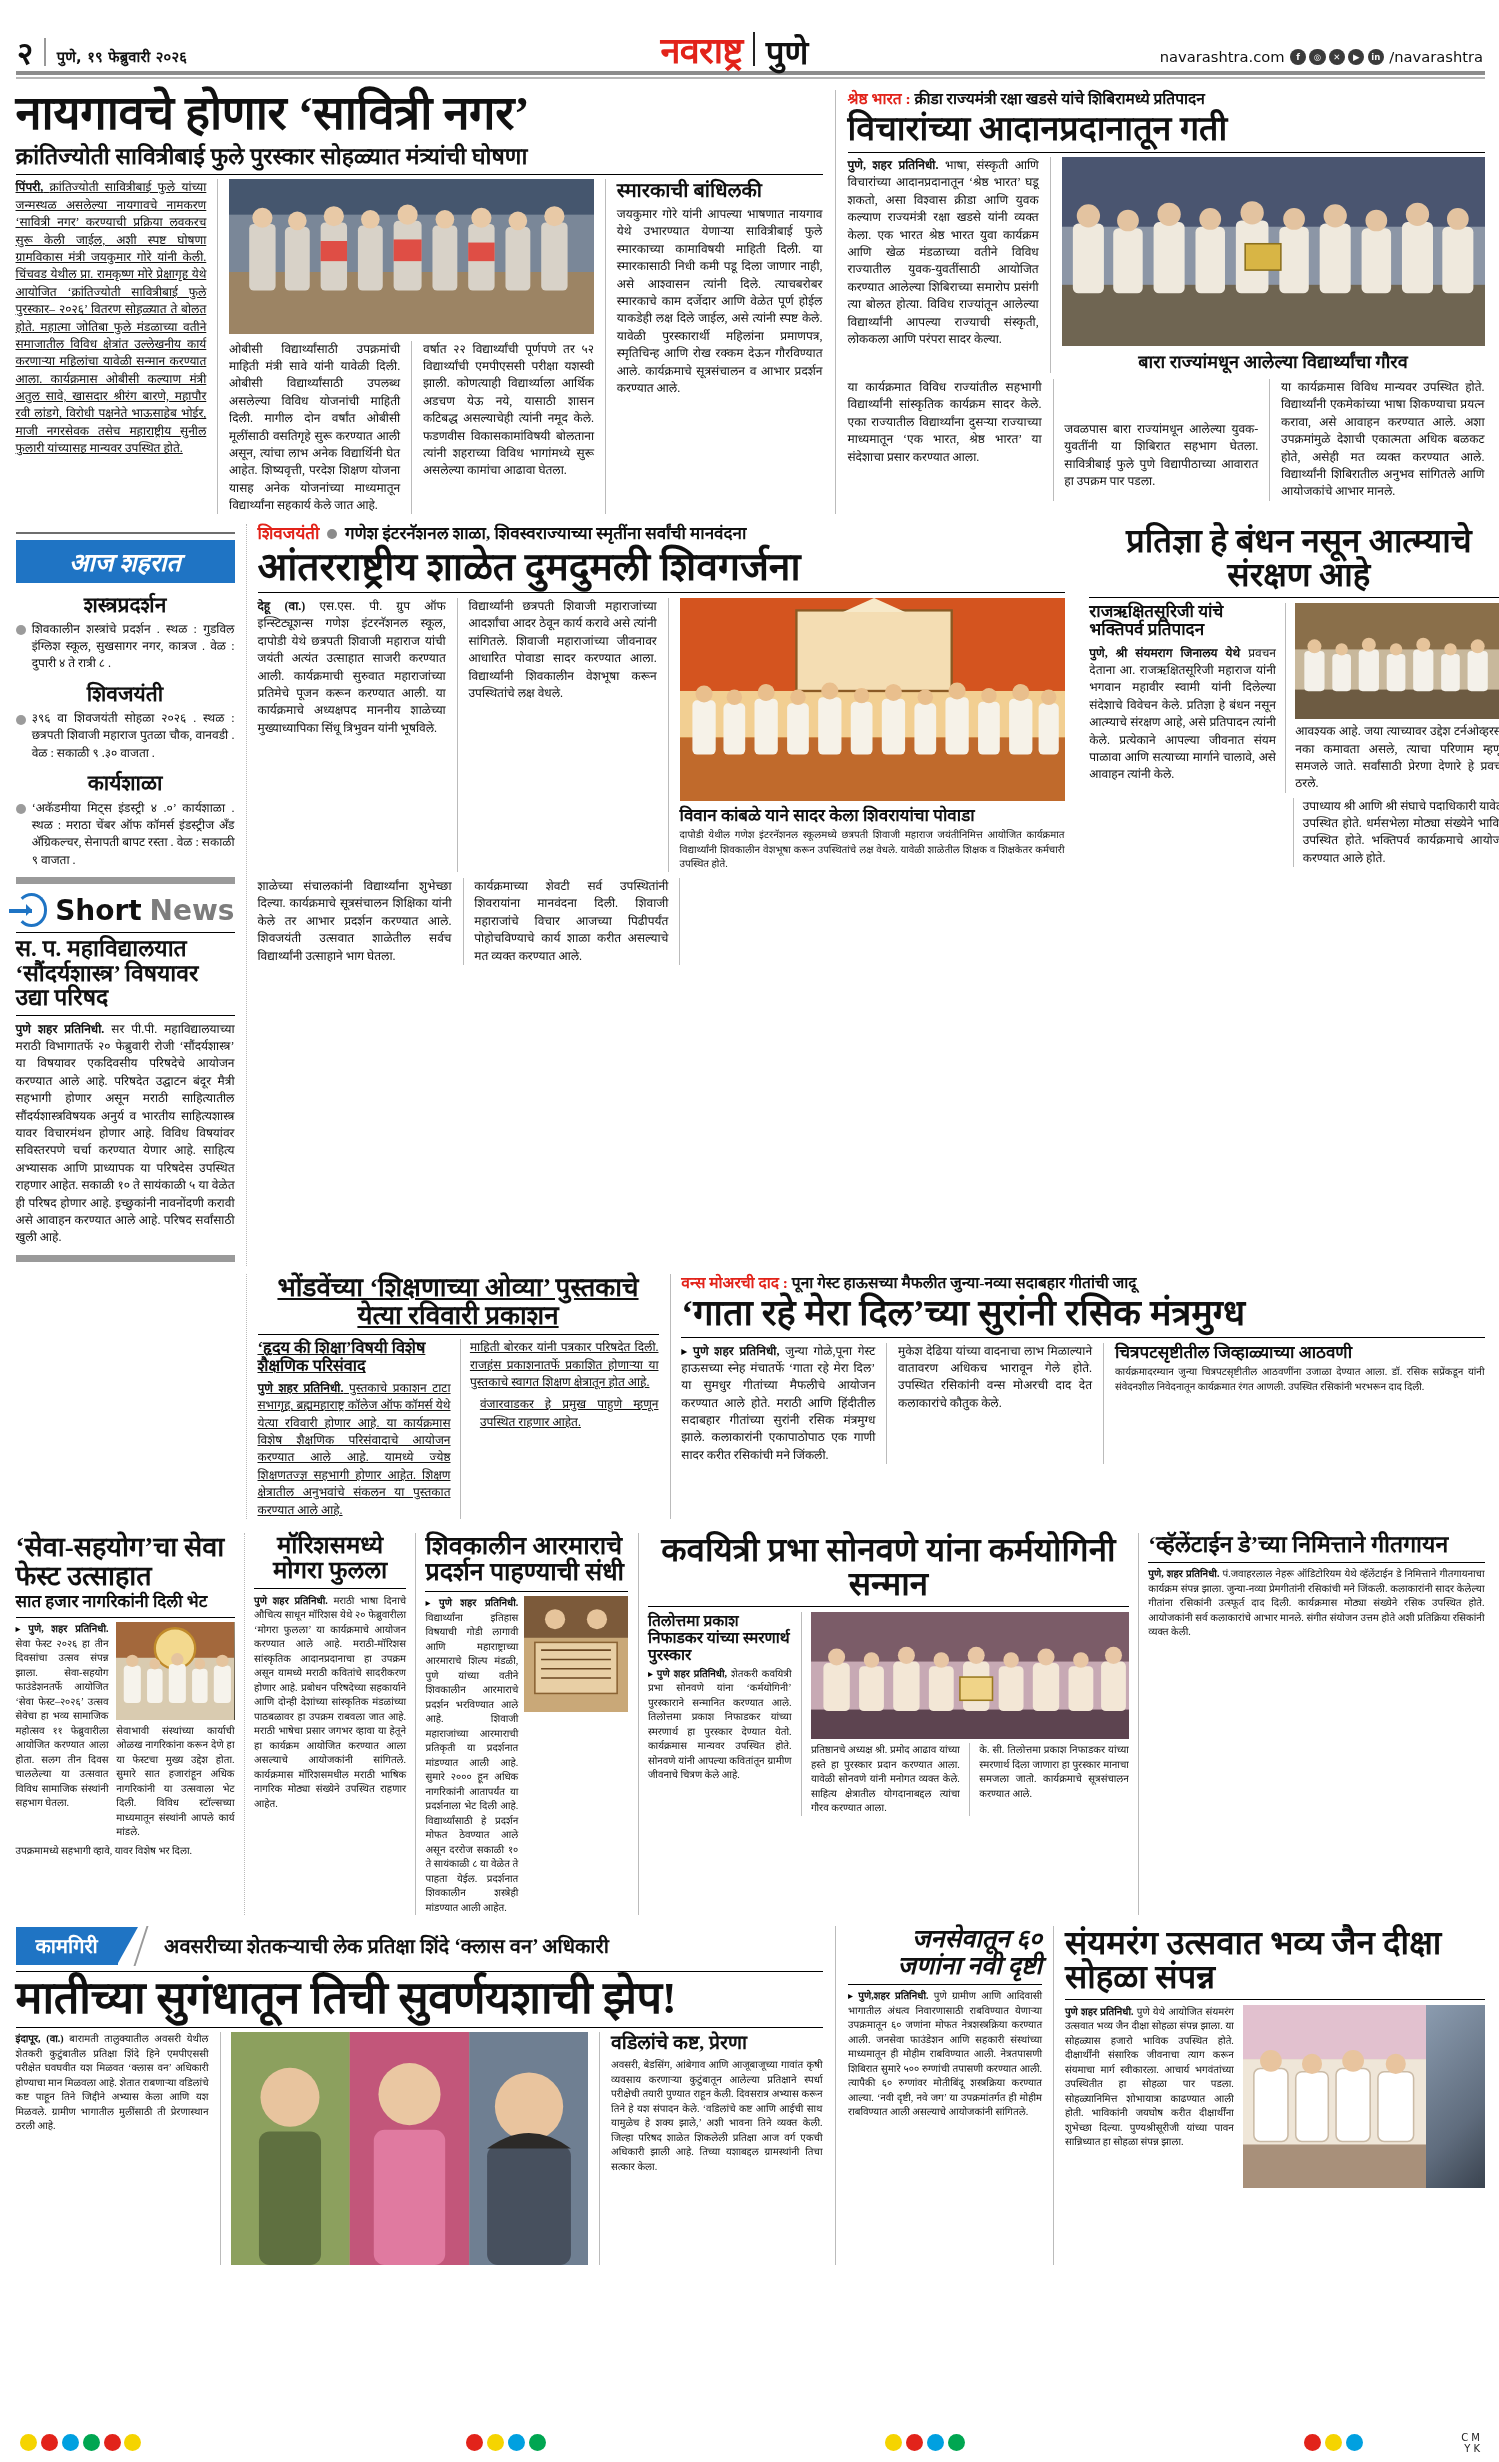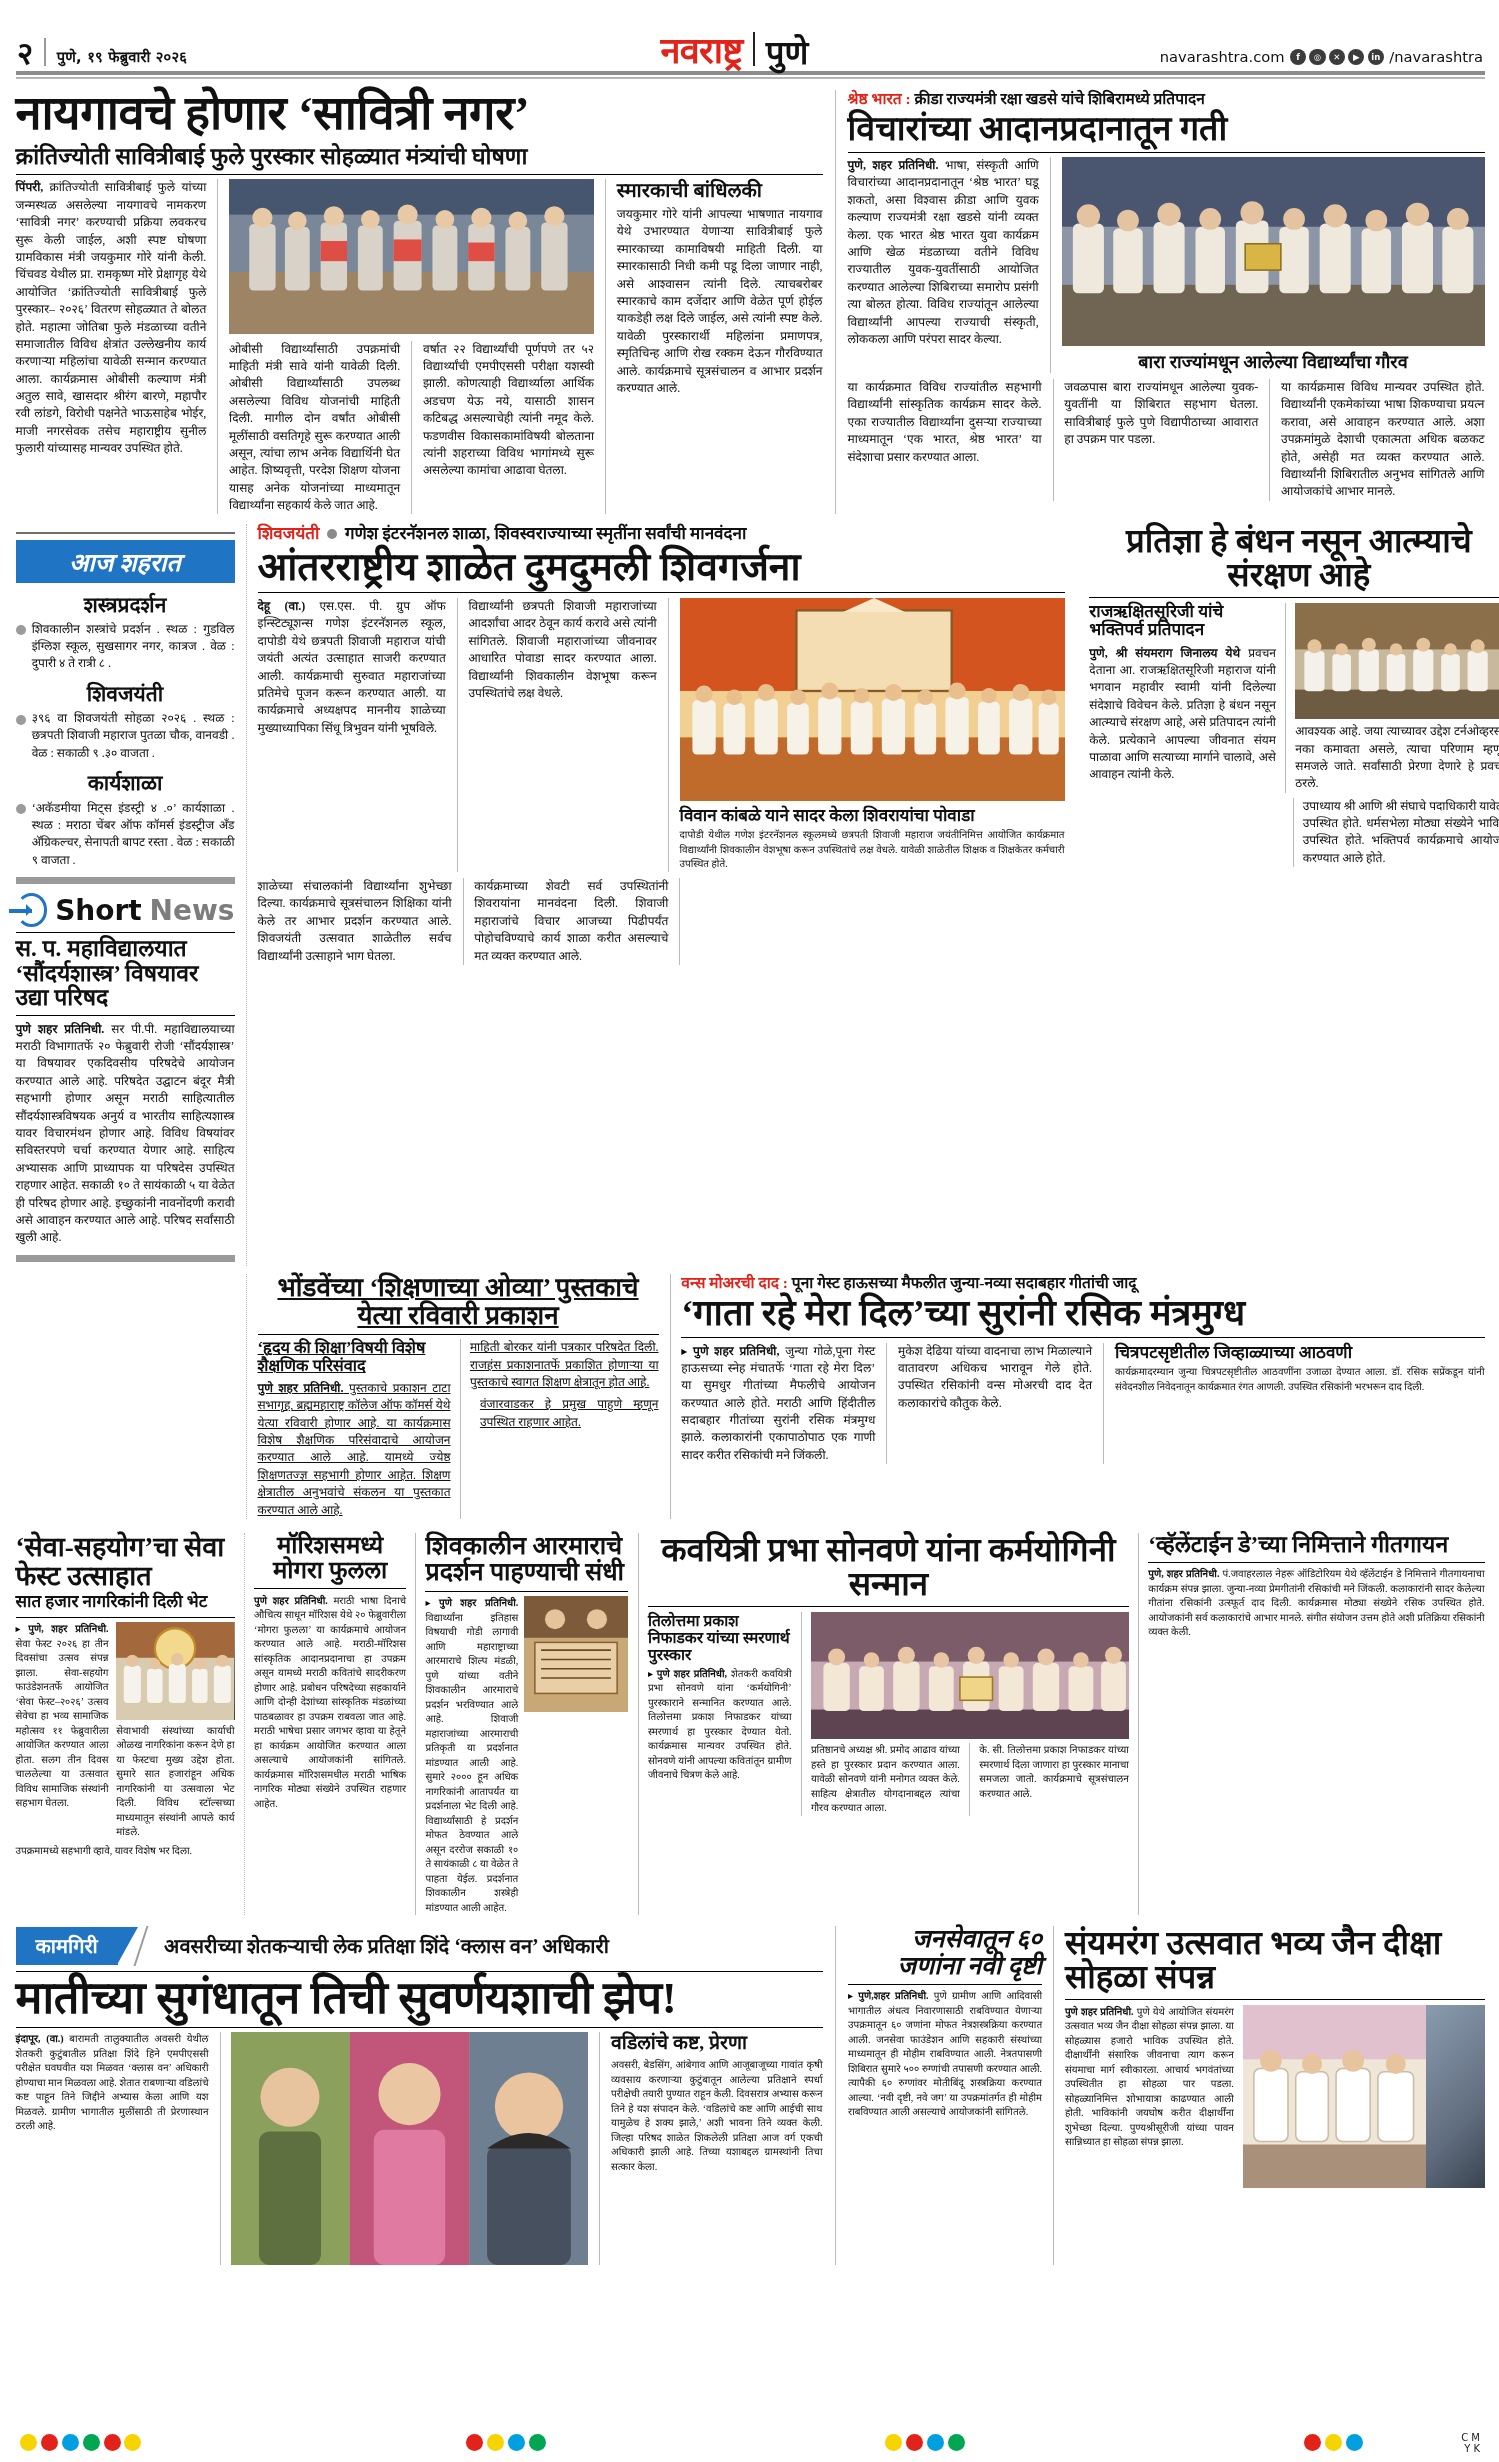--- a/index.html
+++ b/index.html
@@ -124,21 +124,21 @@
   <div class="rule-thin"></div>
 
   <div class="flexrow" style="padding:11px 15.5px 0 15.5px;">
 
     <div style="width:807px;">
       <h1 class="head">नायगावचे होणार ‘सावित्री नगर’</h1>
       <div class="subhead" style="margin-top:6.2px;">क्रांतिज्योती सावित्रीबाई फुले पुरस्कार सोहळ्यात मंत्र्यांची घोषणा</div>
       <div class="hr-thin"></div>
 
       <div class="flexrow" style="gap:11px;margin-top:3.1px;">
-        <div style="width:193px;">
+        <div style="width:193px;text-decoration:underline;">
           <div class="body"><span class="byline">पिंपरी,</span>
             <span>क्रांतिज्योती सावित्रीबाई फुले यांच्या जन्मस्थळ असलेल्या नायगावचे नामकरण ‘सावित्री नगर’ करण्याची प्रक्रिया लवकरच सुरू केली जाईल, अशी स्पष्ट घोषणा ग्रामविकास मंत्री जयकुमार गोरे यांनी केली. चिंचवड येथील प्रा. रामकृष्ण मोरे प्रेक्षागृह येथे आयोजित ‘क्रांतिज्योती सावित्रीबाई फुले पुरस्कार– २०२६’ वितरण सोहळ्यात ते बोलत होते. महात्मा जोतिबा फुले मंडळाच्या वतीने समाजातील विविध क्षेत्रांत उल्लेखनीय कार्य करणाऱ्या महिलांचा यावेळी सन्मान करण्यात आला. कार्यक्रमास ओबीसी कल्याण मंत्री अतुल सावे, खासदार श्रीरंग बारणे, महापौर रवी लांडगे, विरोधी पक्षनेते भाऊसाहेब भोईर, माजी नगरसेवक तसेच महाराष्ट्रीय सुनील फुलारी यांच्यासह मान्यवर उपस्थित होते.</span></div>
         </div>
         <div class="col-sep"></div>
 
         <div style="width:365px;">
           <div class="photo ph1" style="height:155px;">
             <svg width="365" height="155" viewBox="0 0 470 200" preserveAspectRatio="none">
               <rect width="470" height="200" fill="#7a8798"></rect>
               <rect y="120" width="470" height="80" fill="#9c8464"></rect>
@@ -242,21 +242,21 @@
           </div>
           <div class="caption" style="margin-top:6.2px;font-size:18px;">बारा राज्यांमधून आलेल्या विद्यार्थ्यांचा गौरव</div>
         </div>
       </div>
 
       <div class="flexrow" style="gap:11px;margin-top:6.2px;">
         <div style="width:194px;">
           <div class="body">या कार्यक्रमात विविध राज्यांतील सहभागी विद्यार्थ्यांनी सांस्कृतिक कार्यक्रम सादर केले. एका राज्यातील विद्यार्थ्यांना दुसऱ्या राज्याच्या माध्यमातून ‘एक भारत, श्रेष्ठ भारत’ या संदेशाचा प्रसार करण्यात आला.</div>
         </div>
         <div class="col-sep"></div>
-        <div style="width:194px;">
+        <div style="width:194px;margin-top:42px;">
           <div class="body">जवळपास बारा राज्यांमधून आलेल्या युवक-युवतींनी या शिबिरात सहभाग घेतला. सावित्रीबाई फुले पुणे विद्यापीठाच्या आवारात हा उपक्रम पार पडला.</div>
         </div>
         <div class="col-sep"></div>
         <div style="flex:1;">
           <div class="body">या कार्यक्रमास विविध मान्यवर उपस्थित होते. विद्यार्थ्यांनी एकमेकांच्या भाषा शिकण्याचा प्रयत्न करावा, असे आवाहन करण्यात आले. अशा उपक्रमांमुळे देशाची एकात्मता अधिक बळकट होते, असेही मत व्यक्त करण्यात आले. विद्यार्थ्यांनी शिबिरातील अनुभव सांगितले आणि आयोजकांचे आभार मानले.</div>
         </div>
       </div>
     </div>
   </div>
 

